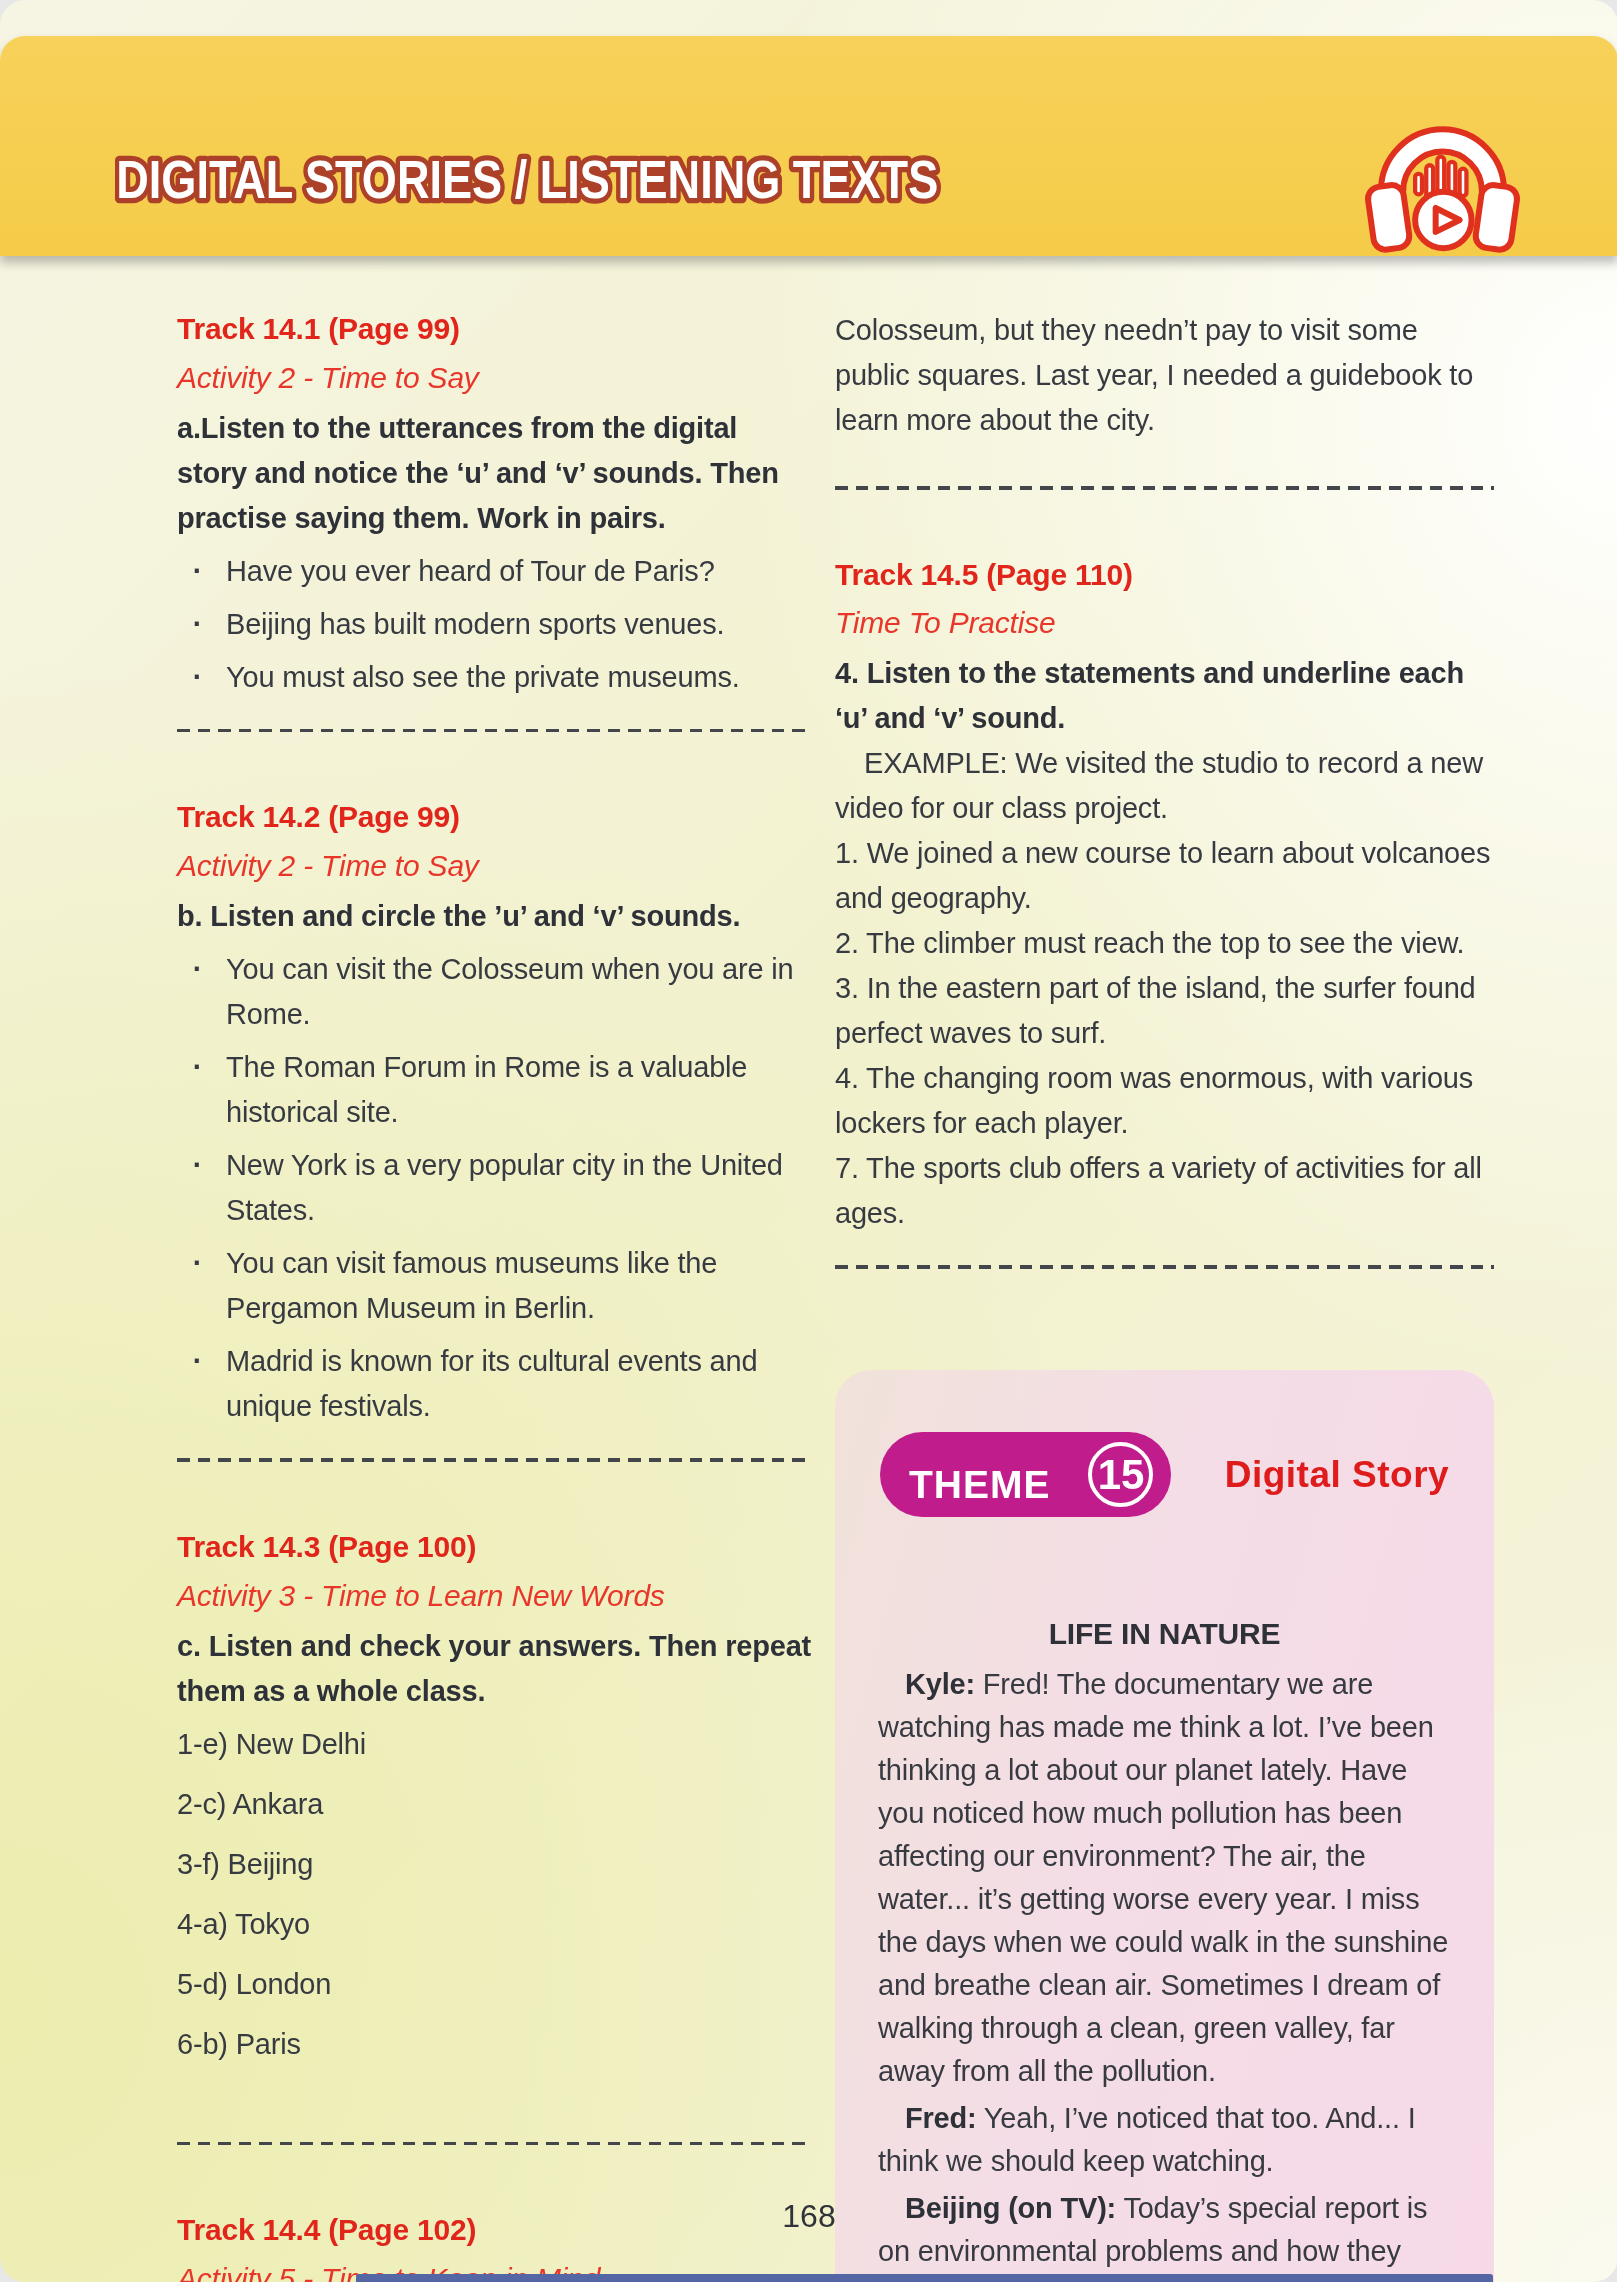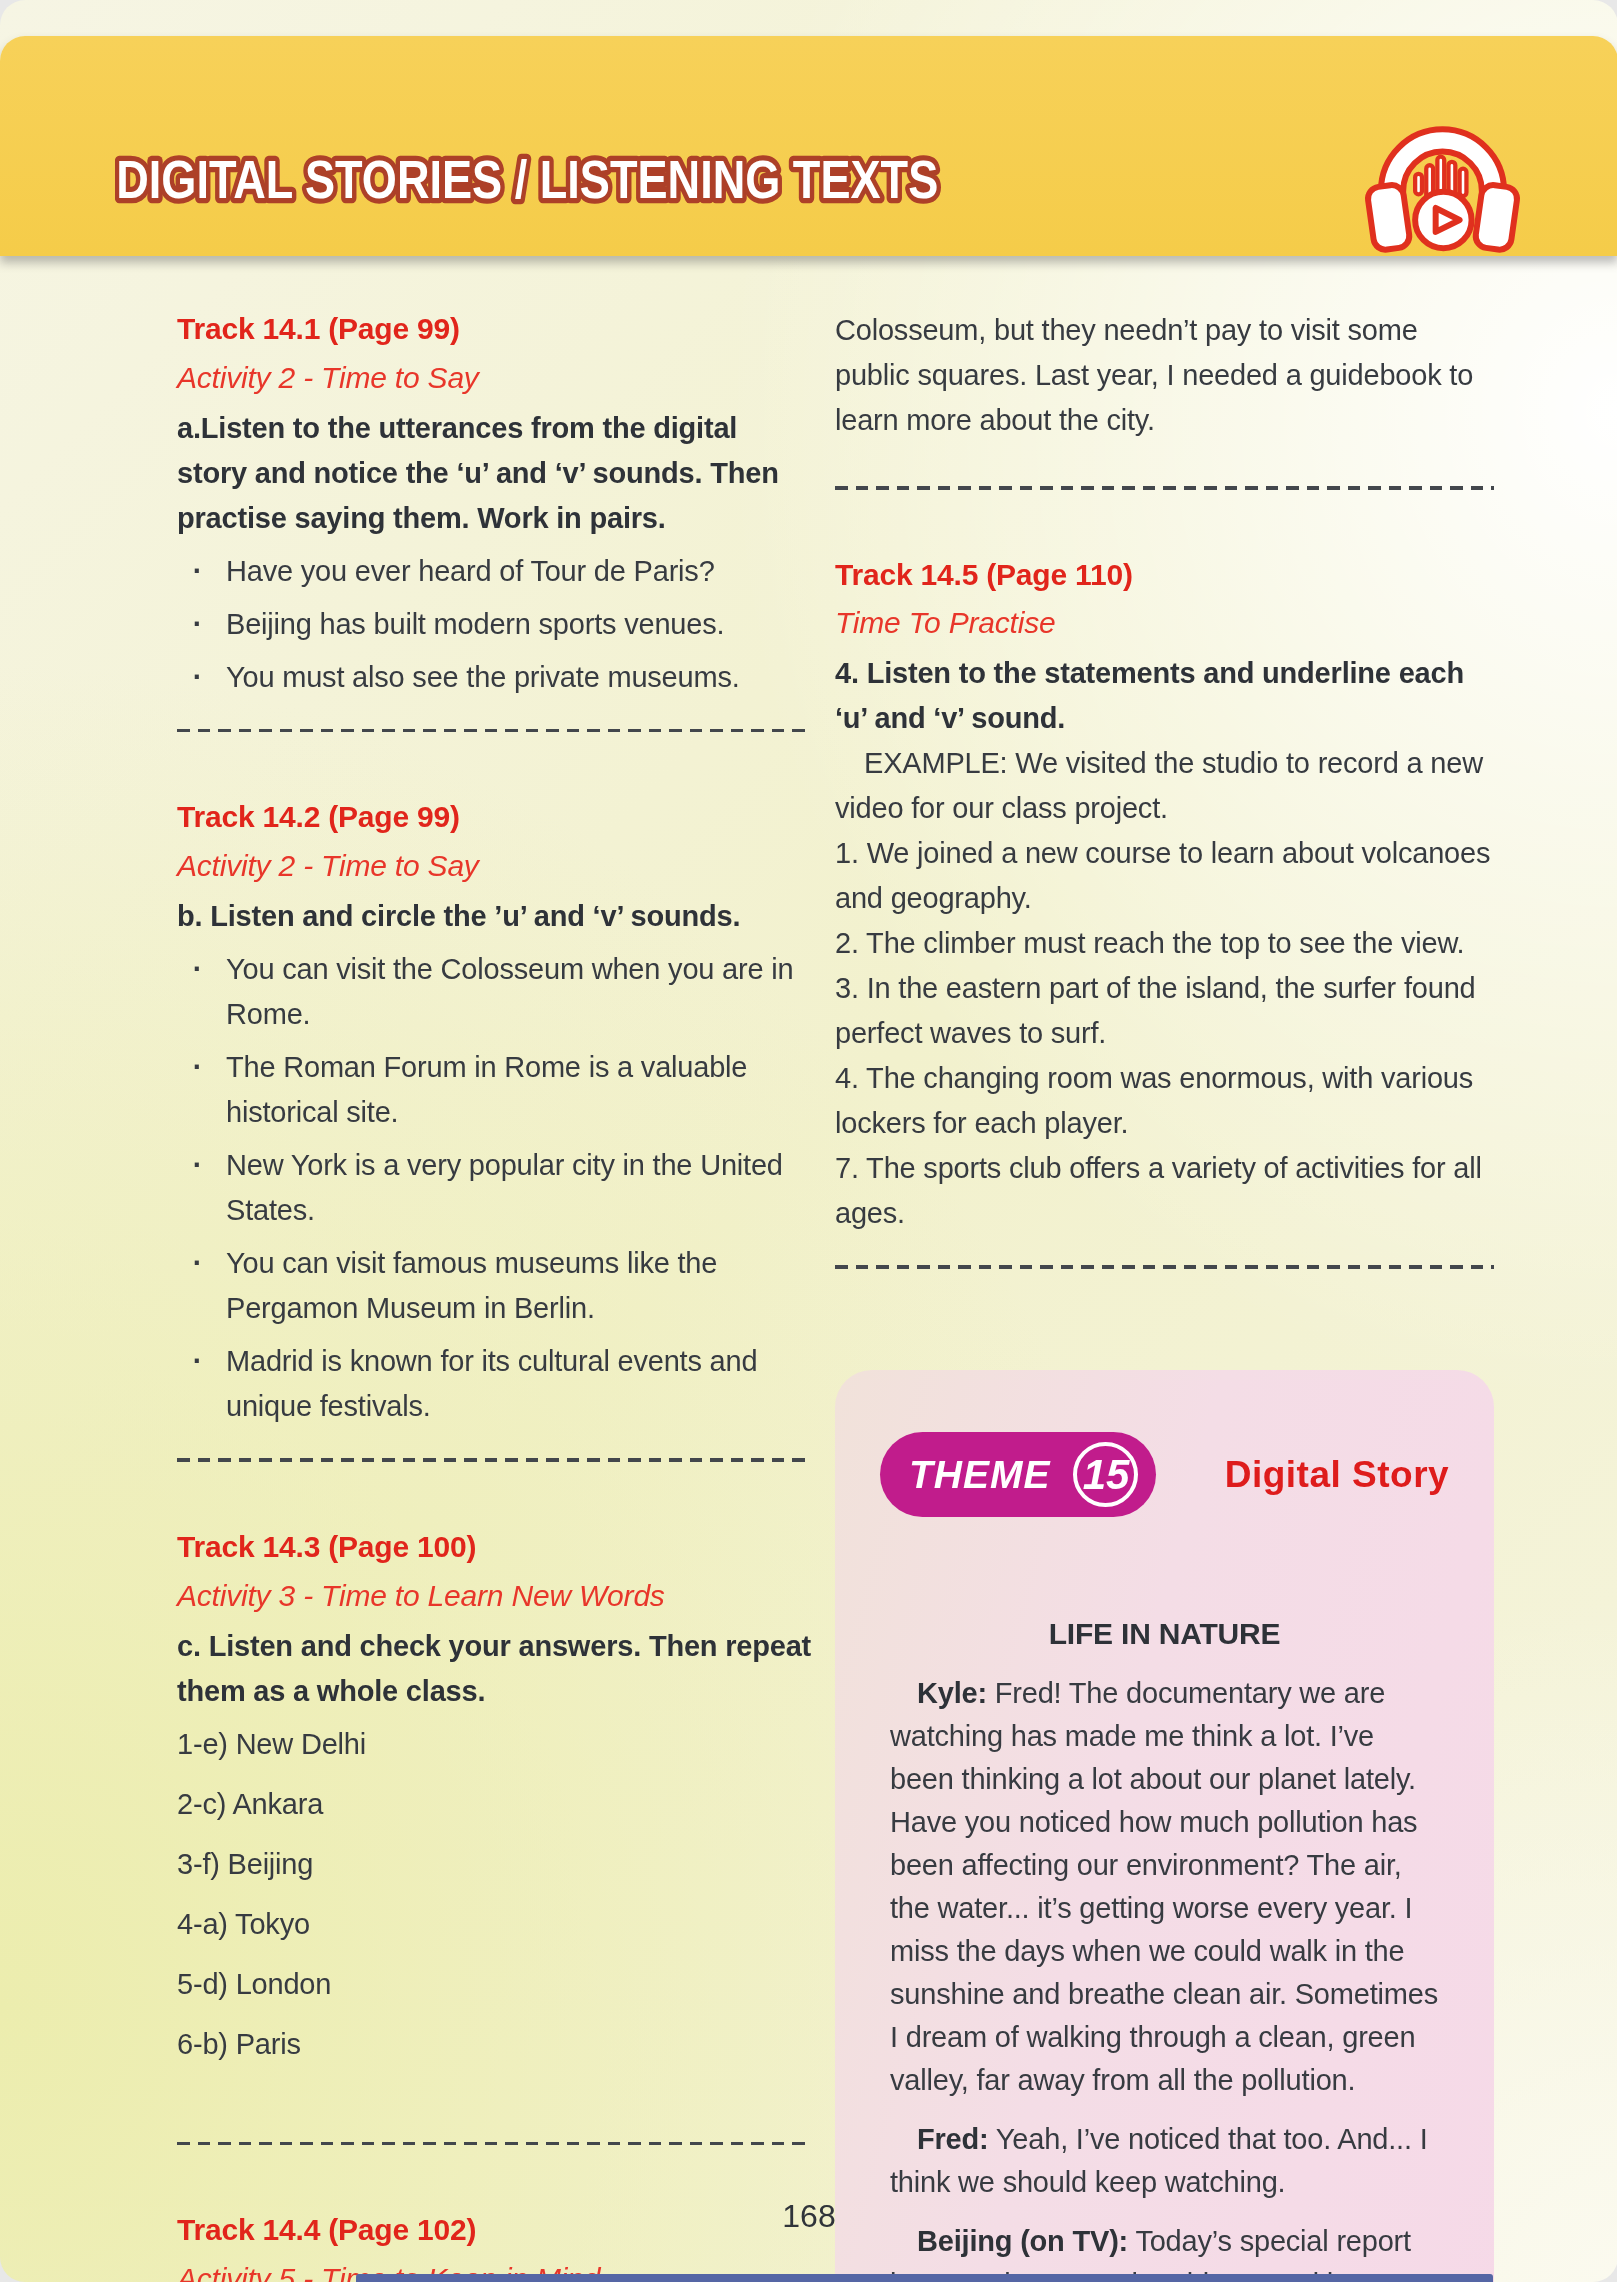--- a/index.html
+++ b/index.html
@@ -41,32 +41,32 @@
   .gap-lg{height:39px;}
   .gap-md{height:13.7px;}
   
   .story-box{
     margin-top:101px;width:659px;box-sizing:border-box;
     border-radius:37px;padding:62px 39px 68px 39px;
     background:linear-gradient(105deg,#f1e2da 0%,#f4dde6 40%,#f6d9e8 100%);
   }
   .badge-row{display:flex;align-items:center;justify-content:space-between;padding:0 5.9px;}
   .theme-pill{
-    display:flex;align-items:center;gap:23px;
-    background:#c11c8c;border-radius:974px;padding:9.8px 17.6px 9.8px 29px;font-style:italic;
+    display:flex;align-items:flex-end;gap:38px;
+    background:#c11c8c;border-radius:974px;padding:9.8px 17.6px 9.8px 29px;
   }
   .theme-pill .theme-word{color:#ffffff;font-weight:800;font-size:39px;letter-spacing:1px;}
   .theme-num{
     width:57px;height:57px;border-radius:50%;border:4.9px solid #ffffff;
     display:flex;align-items:center;justify-content:center;
     color:#ffffff;font-weight:800;font-size:42px;
   }
   .digital-story{color:#de1c1c;font-weight:800;font-size:37px;letter-spacing:0.5px;}
   .story-title{text-align:center;font-weight:bold;color:#2e3238;font-size:30px;margin:94px 0 7.8px 0;}
-  .dialog{margin:16px;font-size:29px;line-height:43px;color:#373b41;text-indent:27px;}
+  .dialog{margin:4px;font-size:29px;line-height:43px;color:#373b41;text-indent:27px;}
   .dialog b{color:#2e3238;}
   
   .page-number{position:absolute;left:0;right:0;bottom:47px;text-align:center;
     font-size:32px;color:#30343a;}
   .bottom-line{position:absolute;left:356px;right:125px;bottom:0;height:7.8px;
     background:#5566a5;border-radius:2.9px 2.9px 0 0;}
 </style>
 </head>
 <body>
 

